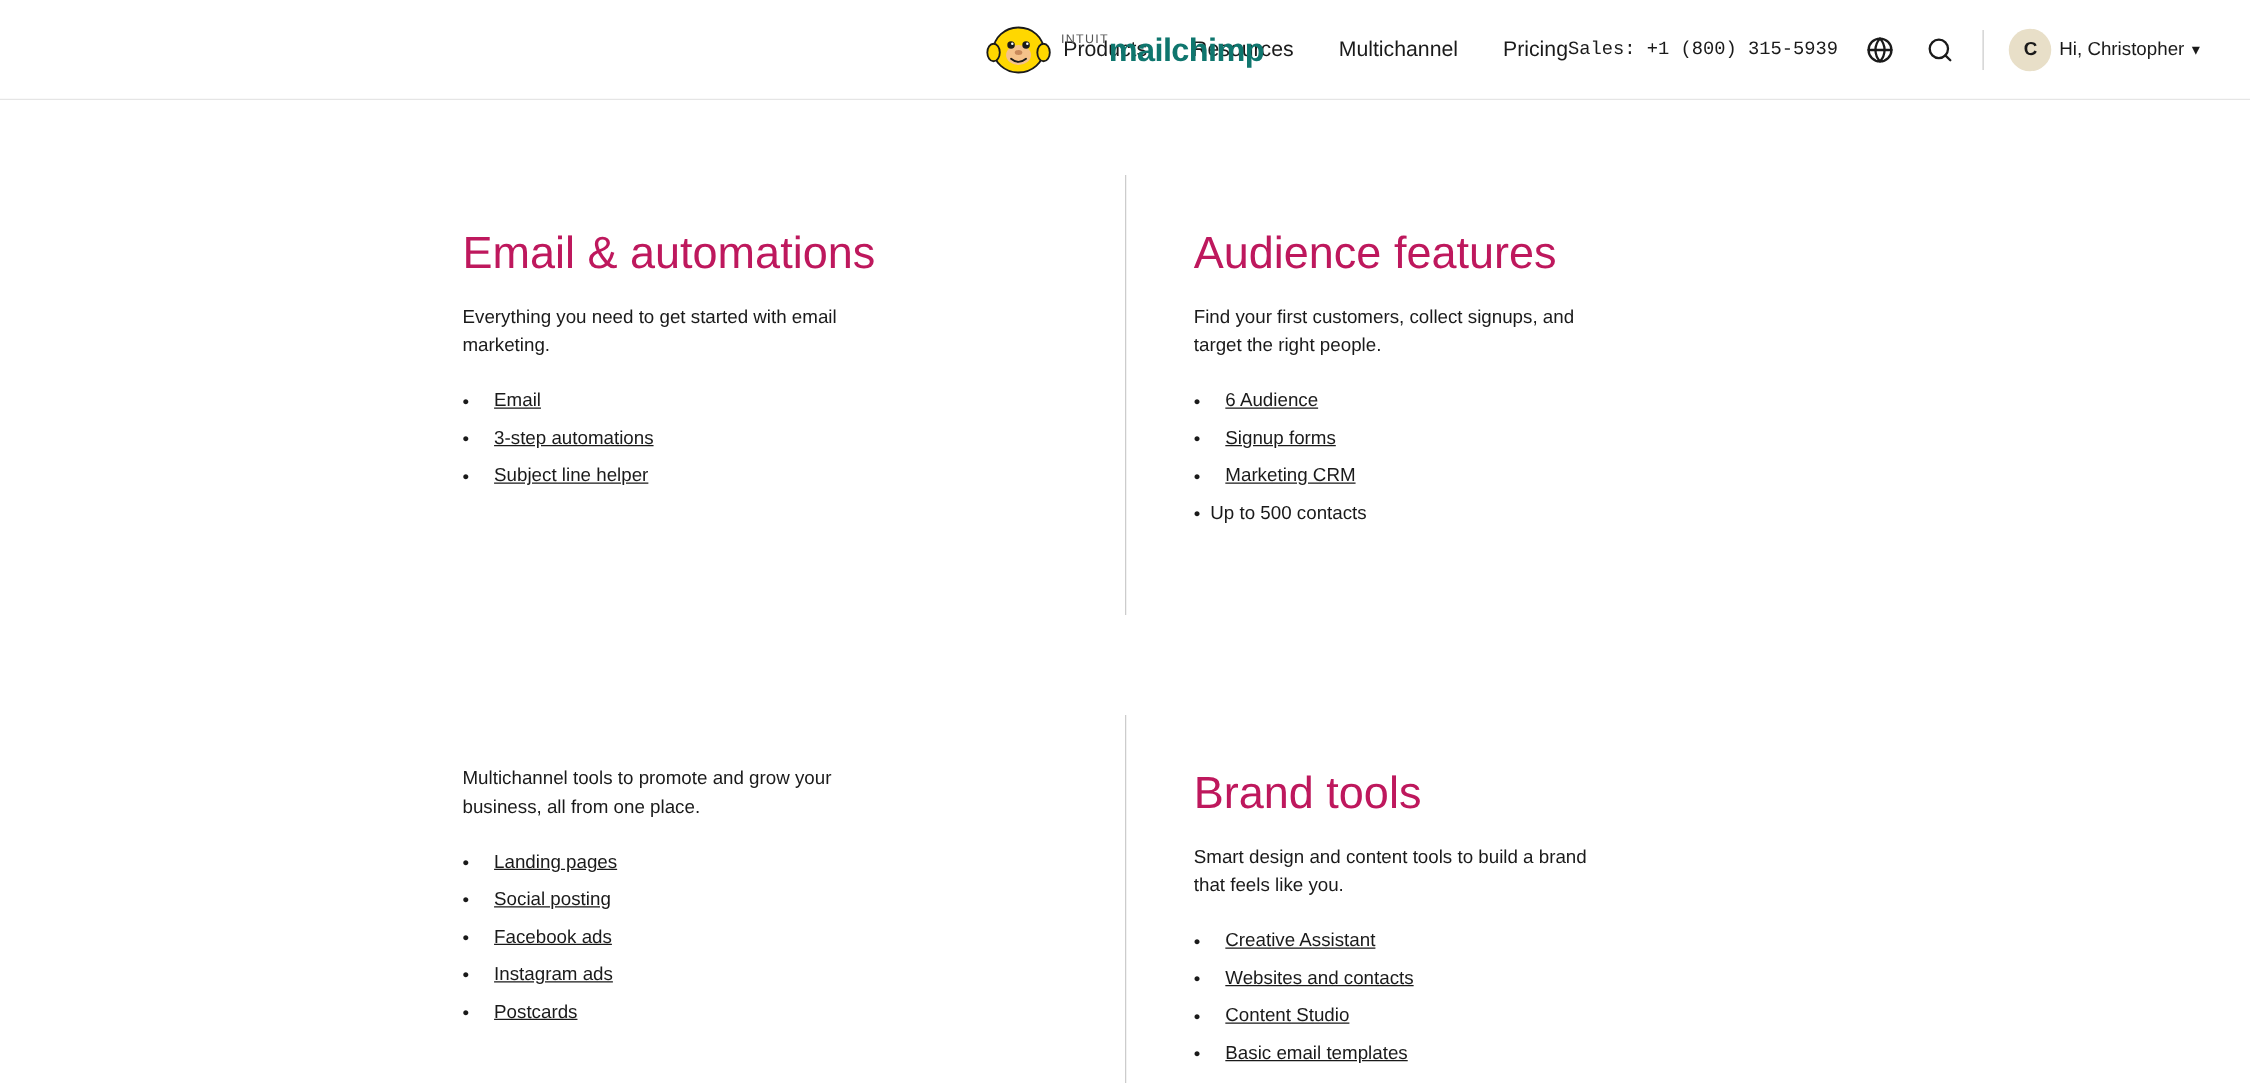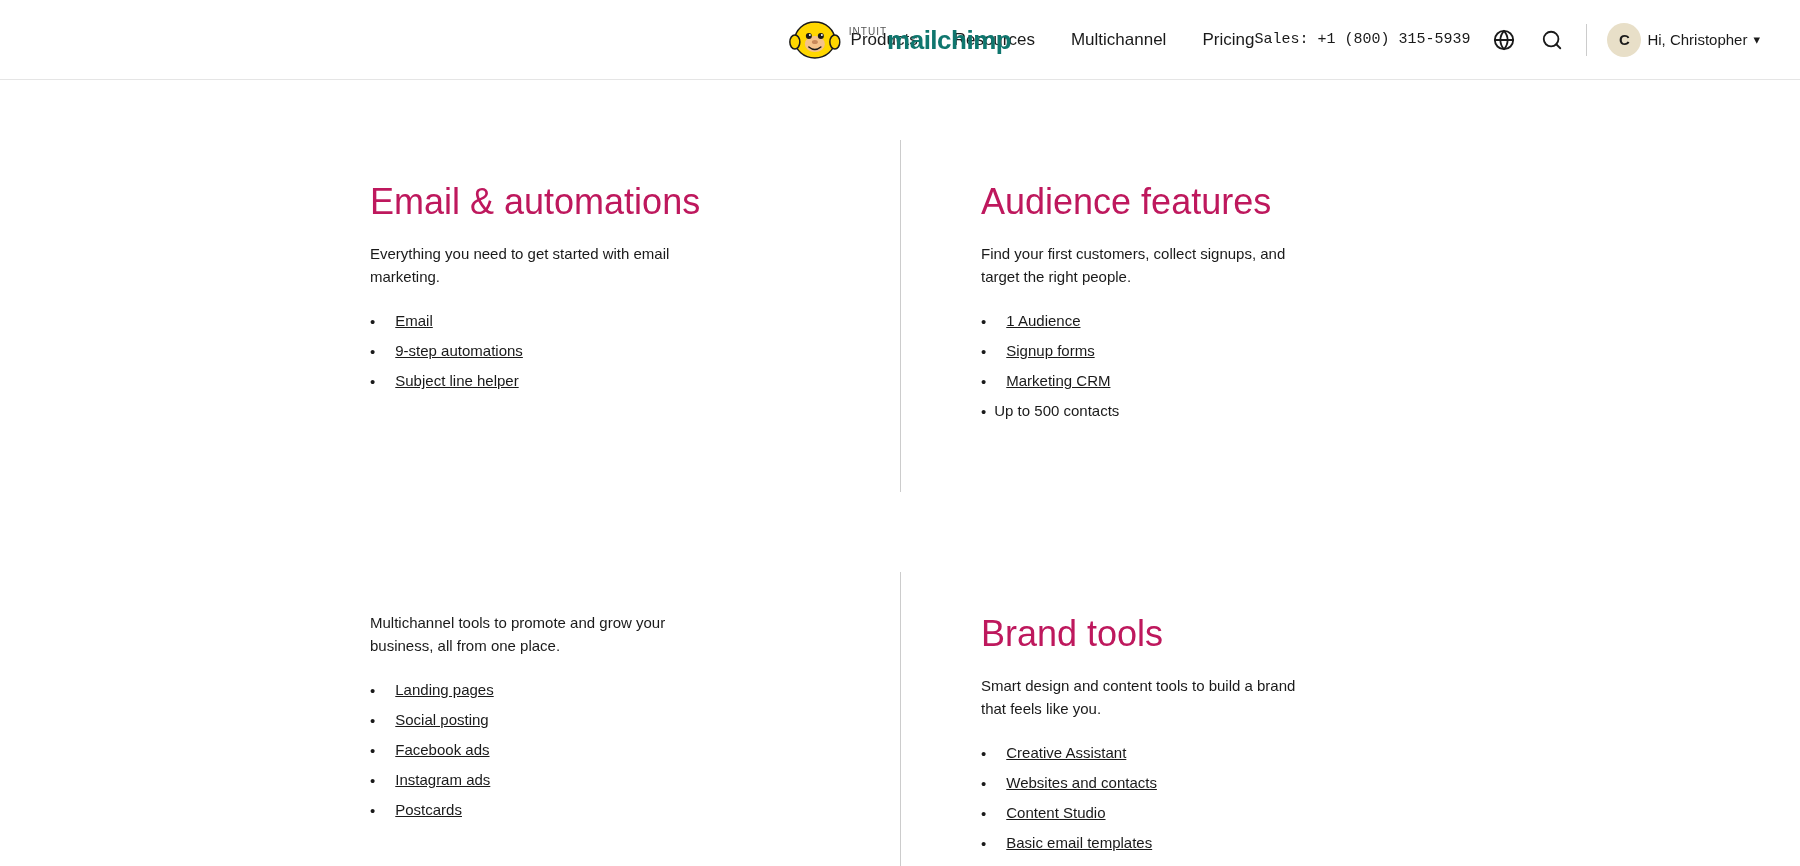--- a/index.html
+++ b/index.html
@@ -110,21 +110,21 @@
     
     .main-content {
       padding: 60px 370px 60px 370px;
     }
 
     .section-block {
       padding: 40px 60px 60px 0;
     }
 
     .section-block.right {
-      padding-left: 80px;
+      padding-left: 54px;
       padding-right: 0;
       border-left: 1px solid #ccc;
     }
 
     .section-row {
       display: grid;
       grid-template-columns: 1fr 1fr;
       margin-bottom: 80px;
     }
 
@@ -268,36 +268,36 @@
     <div class="section-block">
       <h2 class="section-title">Email &amp; automations</h2>
       <p class="section-desc">Everything you need to get started with email marketing.</p>
       <ul class="section-links">
         <li>
           <span class="bullet">•</span>
           <a href="#">Email</a>
         </li>
         <li>
           <span class="bullet">•</span>
-          <a href="#">9-step automations</a>
+          <a href="#">3-step automations</a>
         </li>
         <li>
           <span class="bullet">•</span>
           <a href="#">Subject line helper</a>
         </li>
       </ul>
     </div>
 
     <div class="section-block right">
       <h2 class="section-title">Audience features</h2>
       <p class="section-desc">Find your first customers, collect signups, and target the right people.</p>
       <ul class="section-links">
         <li>
           <span class="bullet">•</span>
-          <a href="#">1 Audience</a>
+          <a href="#">6 Audience</a>
         </li>
         <li>
           <span class="bullet">•</span>
           <a href="#">Signup forms</a>
         </li>
         <li>
           <span class="bullet">•</span>
           <a href="#">Marketing CRM</a>
         </li>
         <li>

